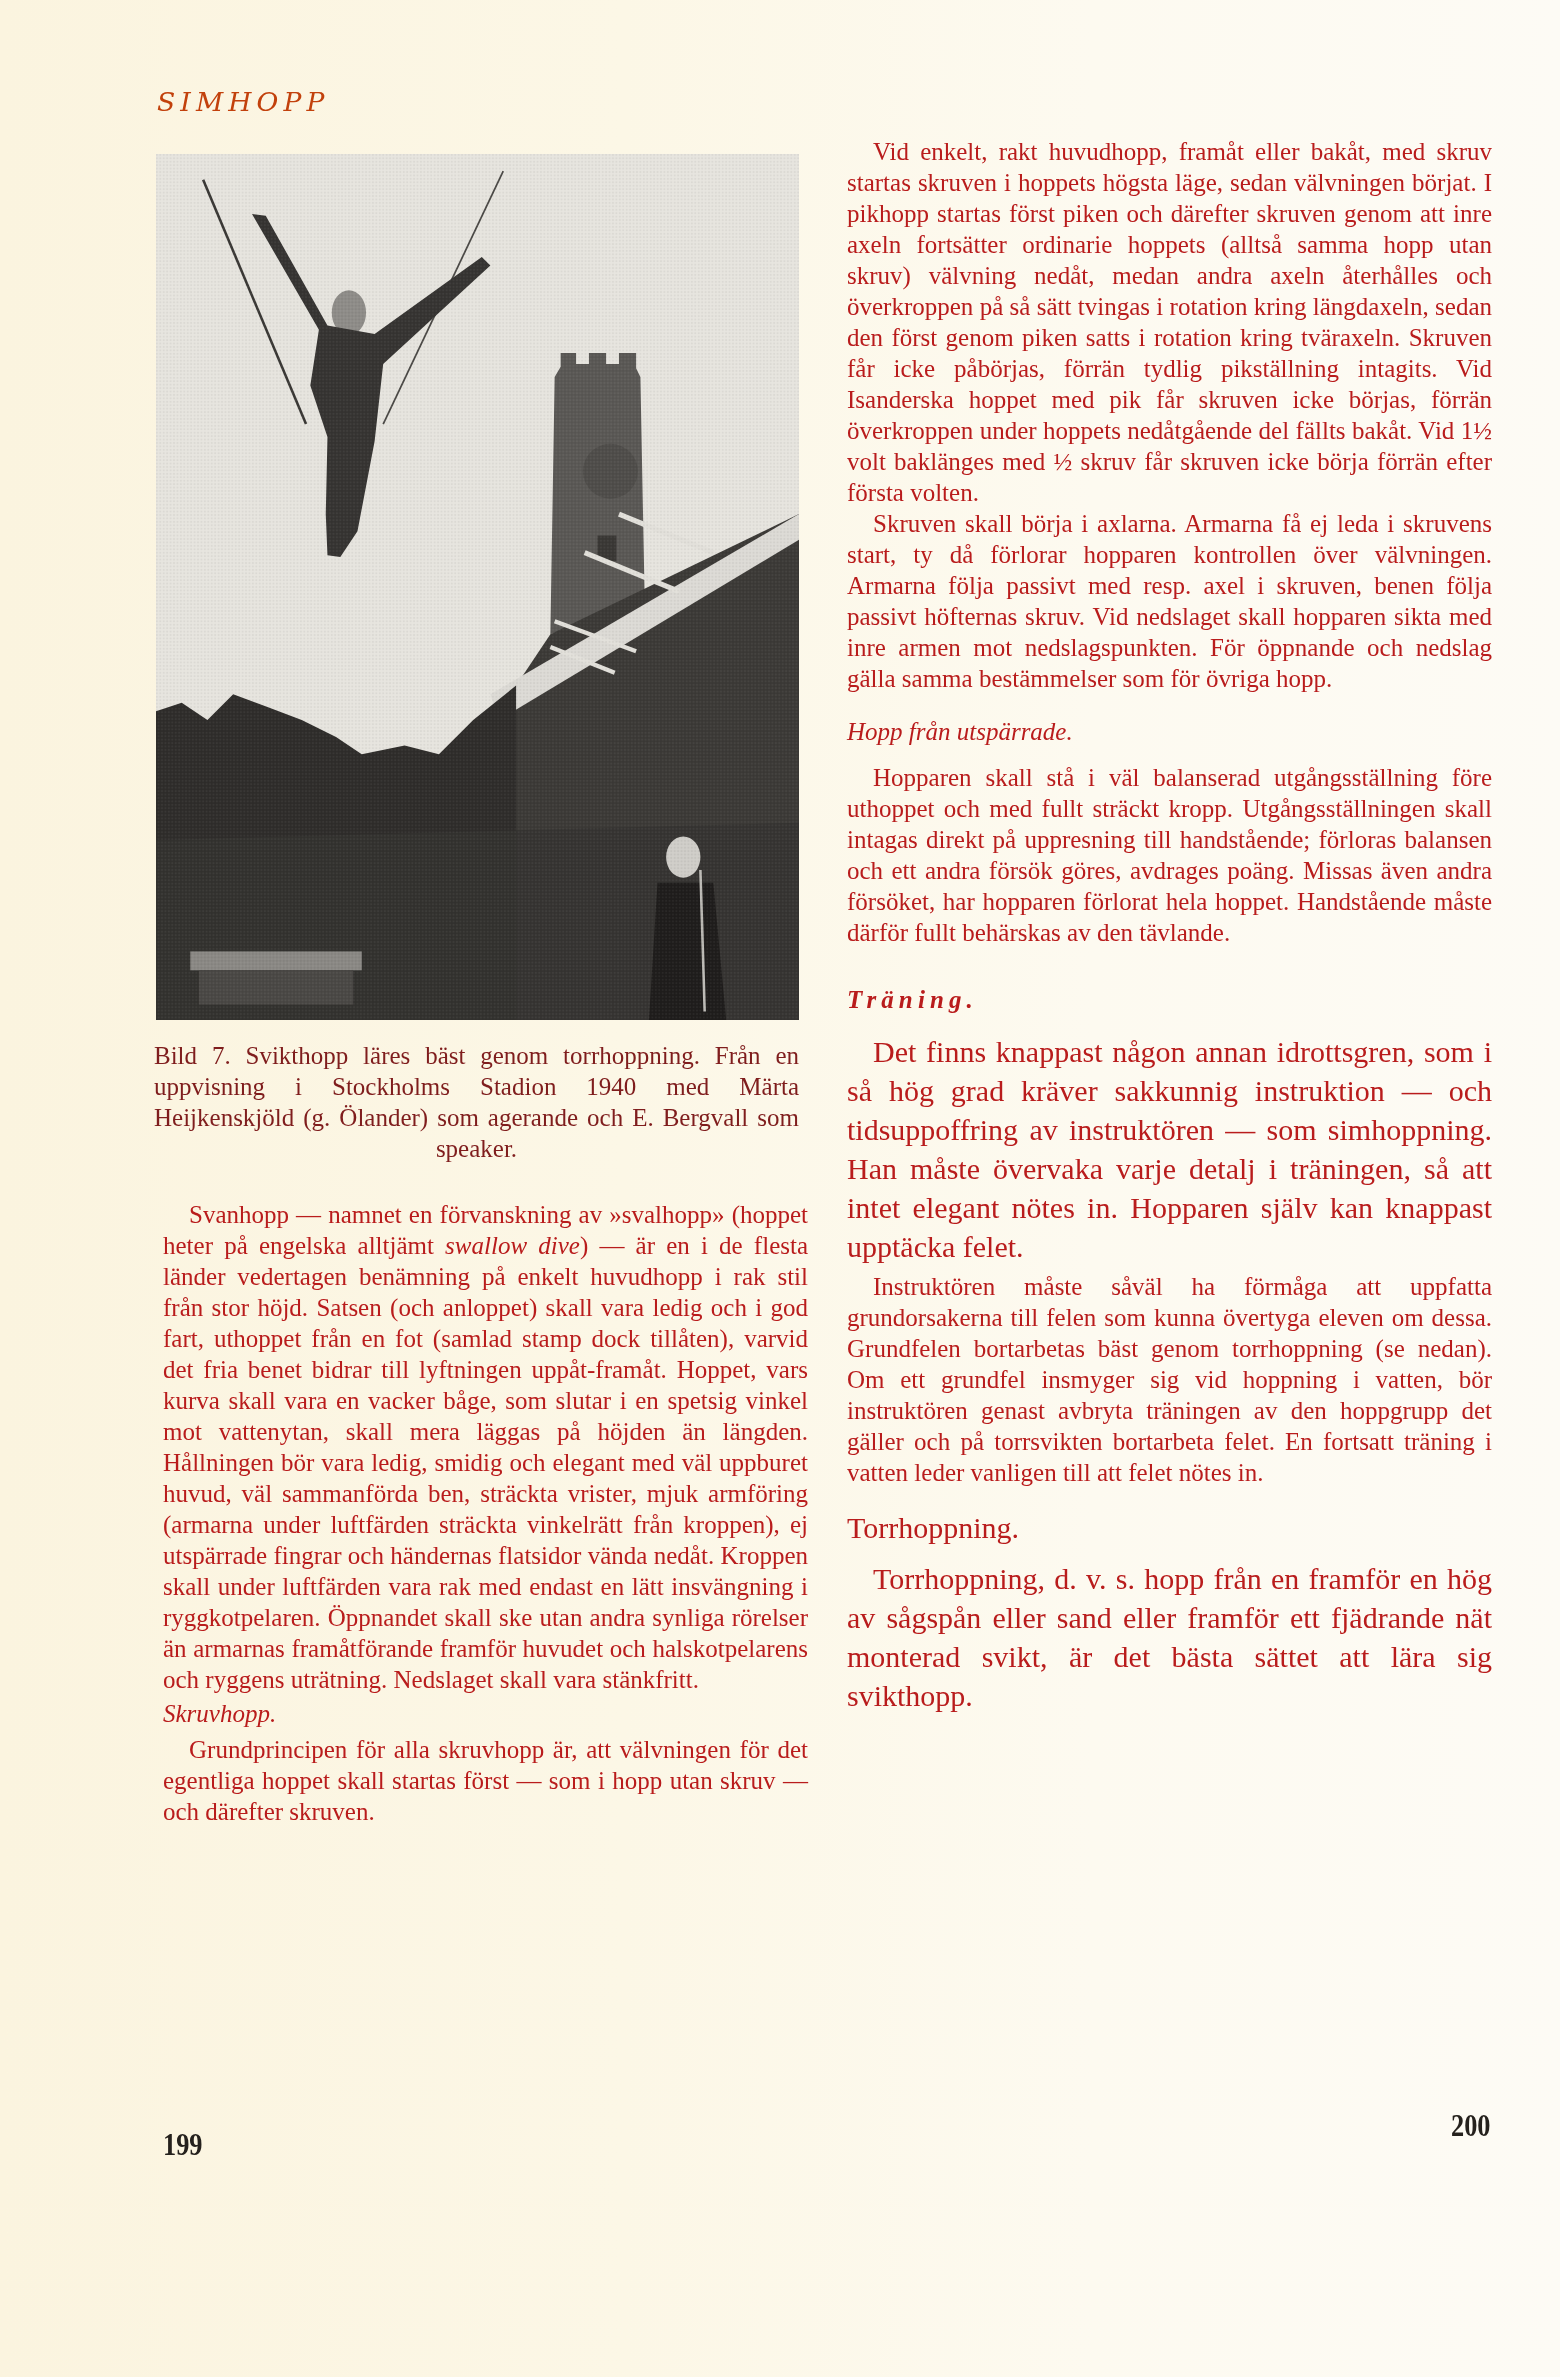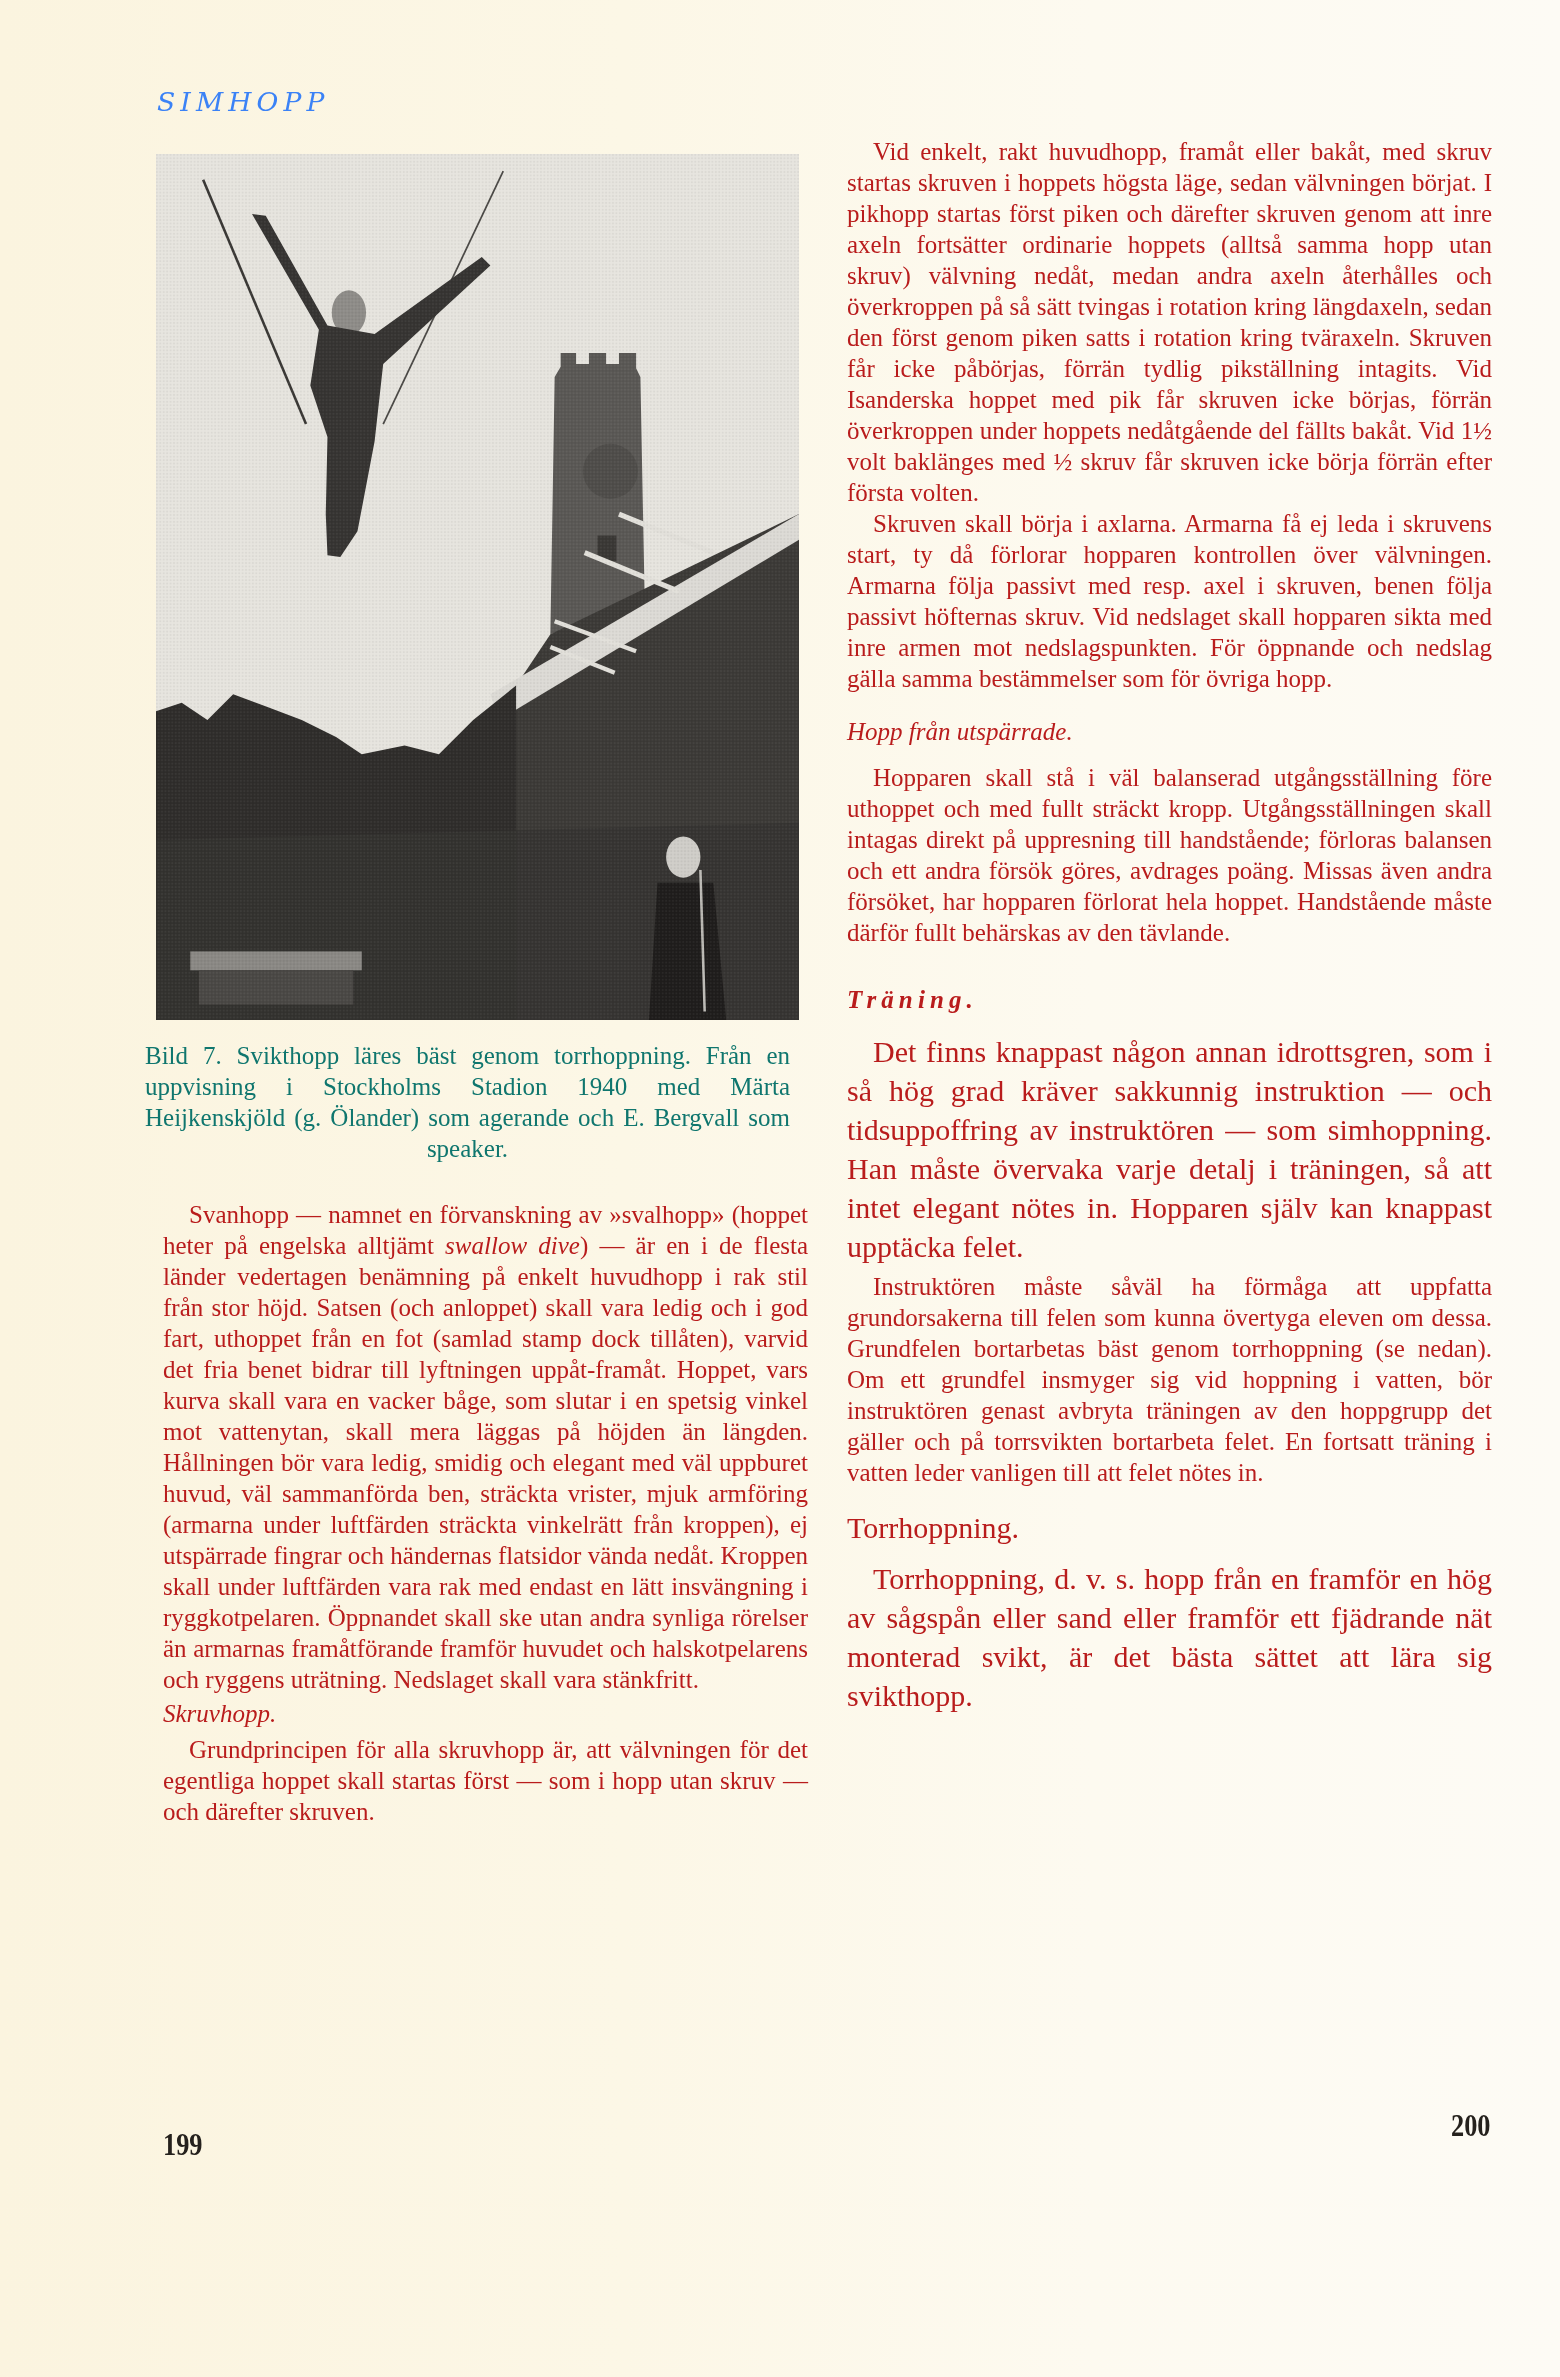--- a/index.html
+++ b/index.html
@@ -4,31 +4,31 @@
 <style>
   html, body { margin: 0; padding: 0; }
   body {
     width: 1561px; height: 2377px; position: relative; overflow: hidden;
     background: linear-gradient(90deg, #fbf4df 0%, #fcf7e6 40%, #fdfaf0 70%, #fdfbf5 100%);
     font-family: "DejaVu Serif", "Liberation Serif", serif;
     color: #2a2622;
   }
   .running-head {
     position: absolute; left: 157px; top: 86px;
-    font-style: italic; font-size: 26.6px; letter-spacing: 5.1px; color: #3b82f6;
+    font-style: italic; font-size: 26.6px; letter-spacing: 5.1px; color: #c2410c;
   }
   .photo {
     position: absolute; left: 156px; top: 154px; width: 643px; height: 866px;
     background: #e7e5e0; overflow: hidden;
   }
   .photo svg { display: block; width: 100%; height: 100%; }
   .caption {
-    position: absolute; left: 145px; top: 1040px; width: 645px;
+    position: absolute; left: 154px; top: 1040px; width: 645px;
     font-family: "Liberation Serif", serif; font-size: 25px; line-height: 31px;
-    text-align: justify; text-align-last: center; color: #0f766e;
+    text-align: justify; text-align-last: center; color: #7f1d1d;
   }
   .col {
     position: absolute; font-family: "Liberation Serif", serif;
     font-size: 25px; line-height: 31px; color: #b91c1c;
   }
   .col p { margin: 0; text-align: justify; text-indent: 26px; }
   .col-left { left: 163px; top: 1199px; width: 645px; }
   .col-right { left: 847px; top: 136px; width: 645px; }
   .sub-italic { font-style: italic; text-align: center; margin: 0; }
   .sub-bold-spaced { font-weight: bold; text-align: center; letter-spacing: 5.1px; font-size: 25px; margin: 0; }

